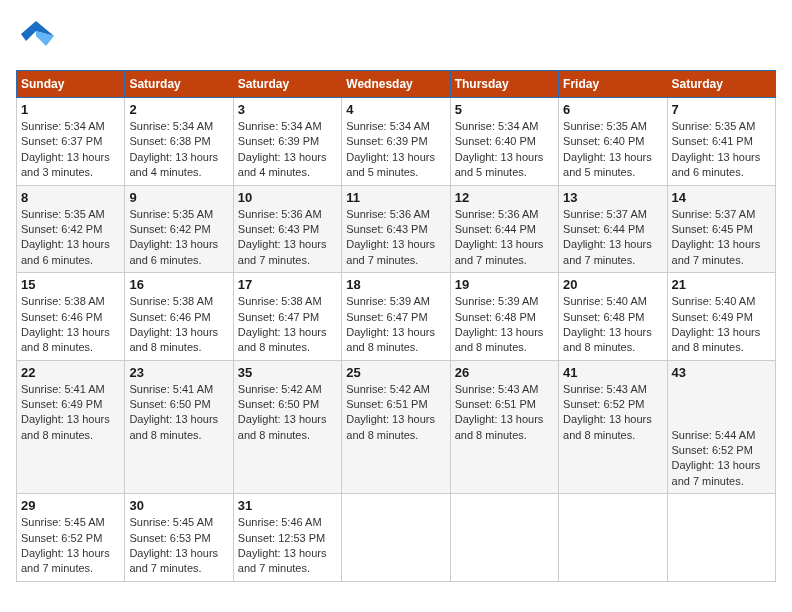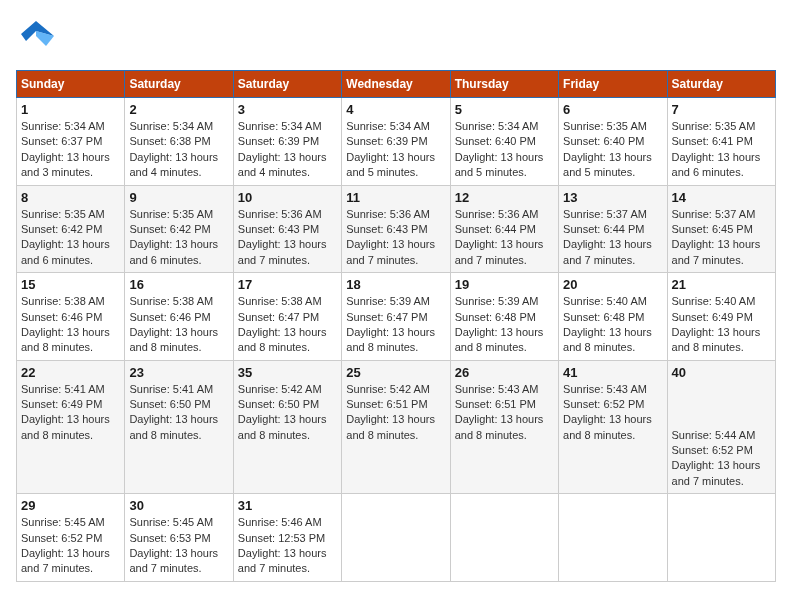--- a/index.html
+++ b/index.html
@@ -317,21 +317,21 @@
 and 8 minutes.</div>
           </td>
           <td>
             <span class="day-number">41</span>
             <div class="day-info" style="white-space: pre-line;">Sunrise: 5:43 AM
 Sunset: 6:52 PM
 Daylight: 13 hours
 and 8 minutes.</div>
           </td>
           <td>
-            <span class="day-number">40</span>
+            <span class="day-number">43</span>
             <div class="day-info" style="white-space: pre-line; margin-top: 48px;">Sunrise: 5:44 AM
 Sunset: 6:52 PM
 Daylight: 13 hours
 and 7 minutes.</div>
           </td>
         </tr>
         <tr>
           <td>
             <span class="day-number">29</span>
             <div class="day-info" style="white-space: pre-line;">Sunrise: 5:45 AM

